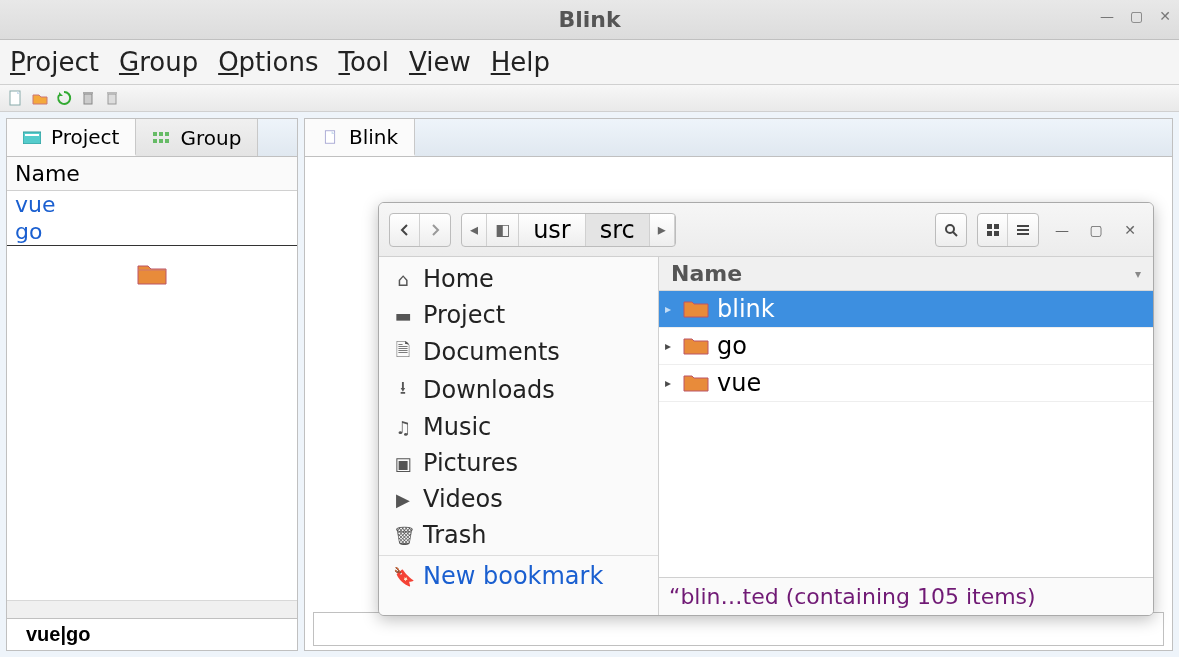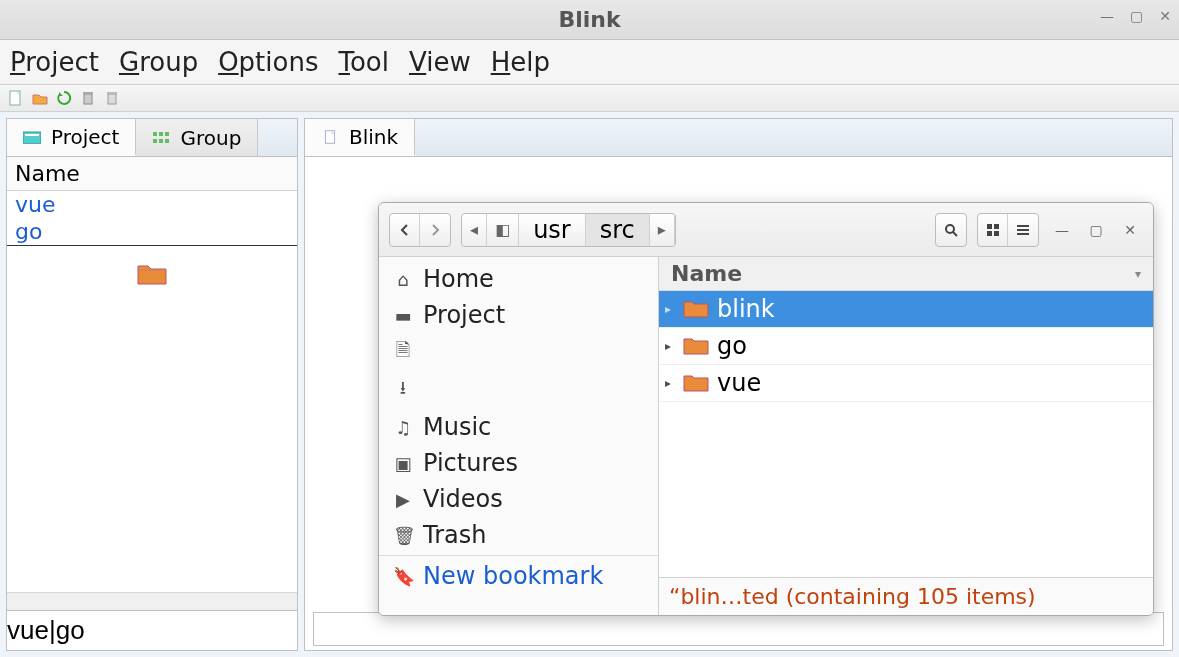--- a/index.html
+++ b/index.html
@@ -129,23 +129,24 @@
   height: 18px;
   background: #f0f0f0;
   border-top: 1px solid #d8d8d8;
 }
 .left-input {
   border-top: 1px solid #c0c0c0;
 }
 .left-input input {
   width: 100%;
   border: none;
-  font-size: 26px;
-  padding: 4px 0;
+  font-size: 20px;
+  padding: 4px 19px;
   outline: none;
+  font-weight: bold;
 }
 .right-body {
   position: absolute;
   inset: 38px 0 0 0;
 }
 .right-input {
   position: absolute;
   left: 8px; right: 8px; bottom: 4px;
   height: 34px;
   border: 1px solid #c0c0c0;
@@ -273,21 +274,21 @@
 .fm-row.selected {
   background: #3d8fe0;
   color: #fff;
 }
 .fm-row .exp { width:10px; font-size:12px; color:inherit; opacity:0.7; }
 .fm-row .foldericon { width:26px; height:20px; }
 .fm-status {
   border-top: 1px solid #d0d0d0;
   padding: 6px 10px;
   font-size: 22px;
-  color: #c2410c;
+  color: #701a75;
   background: #fafafa;
   white-space: nowrap;
 }
 </style>
 </head>
 <body>
 
 <div class="titlebar">
   <div class="title">Blink</div>
   <div class="win-controls">
@@ -455,23 +456,25 @@
       <div class="fm-side-item">
           <span class="sicon">⌂</span>
           <span>Home</span>
         </div>
       <div class="fm-side-item">
           <span class="sicon">▬</span>
           <span>Project</span>
         </div>
       <div class="fm-side-item">
           <span class="sicon">🗎</span>
+          <span>Documents</span>
         </div>
       <div class="fm-side-item">
           <span class="sicon">⭳</span>
+          <span>Downloads</span>
         </div>
       <div class="fm-side-item">
           <span class="sicon">♫</span>
           <span>Music</span>
         </div>
       <div class="fm-side-item">
           <span class="sicon">▣</span>
           <span>Pictures</span>
         </div>
       <div class="fm-side-item">

